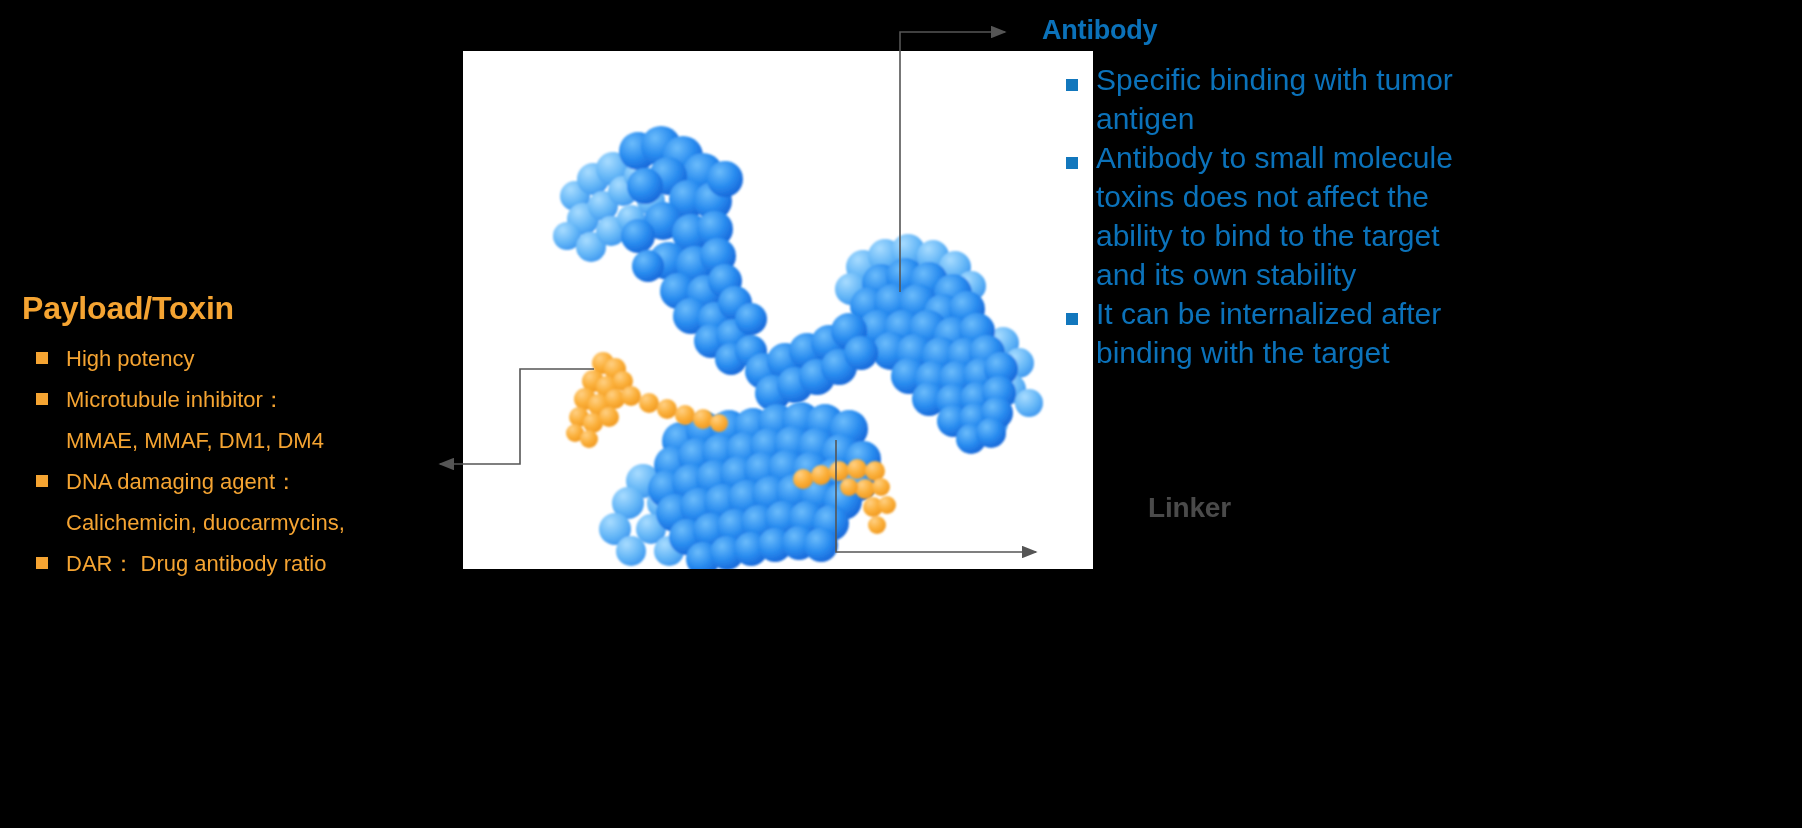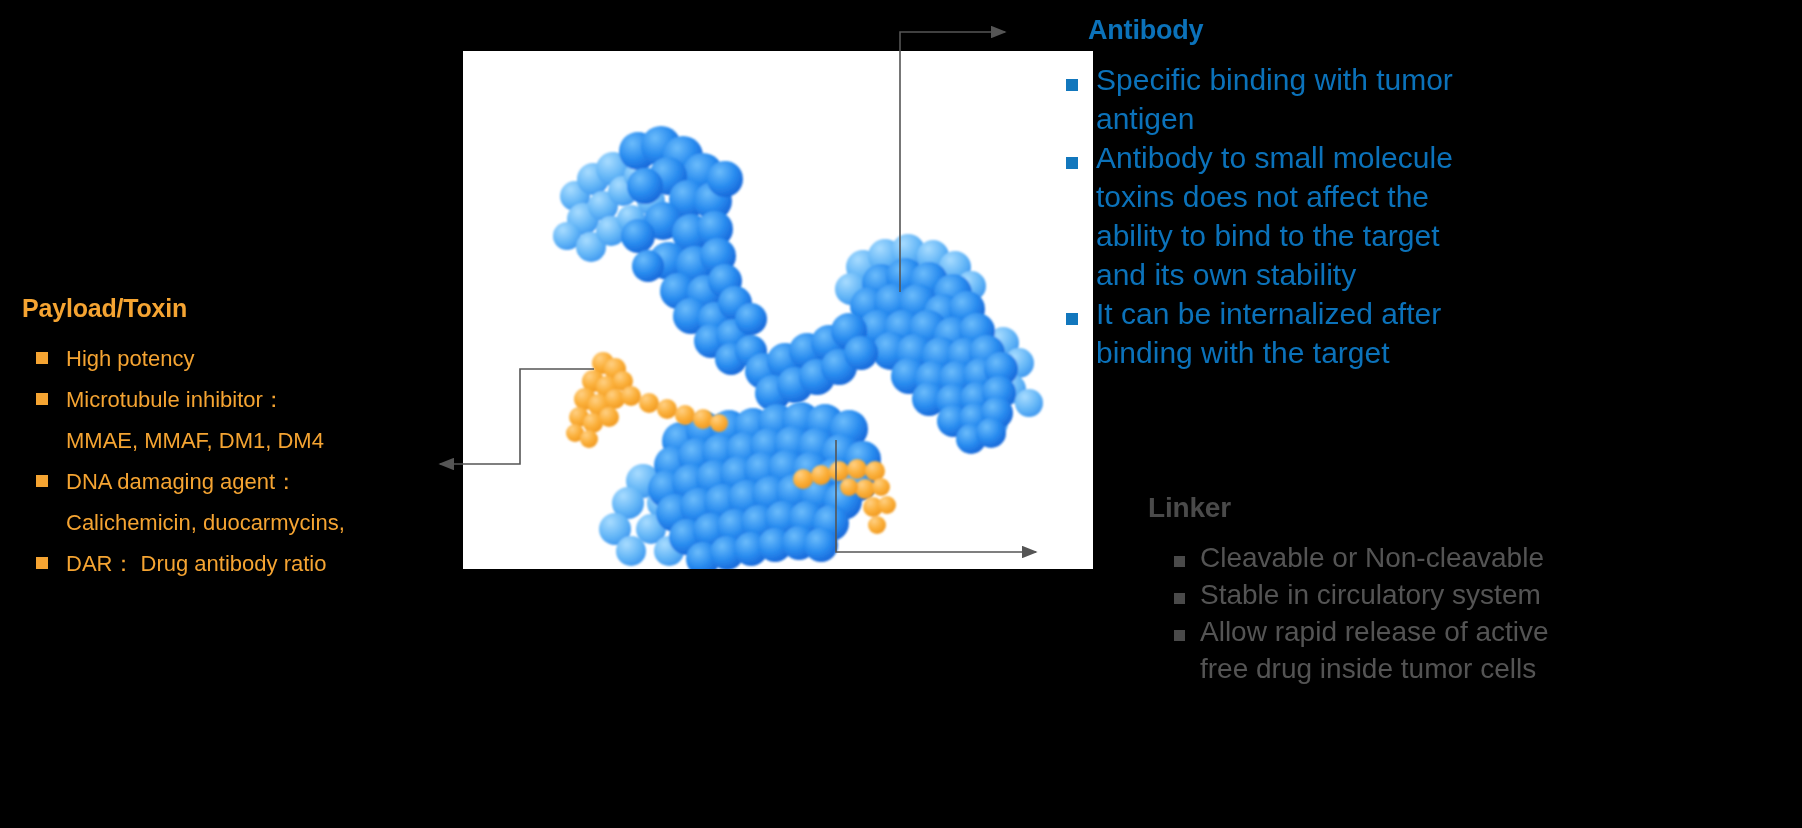--- a/index.html
+++ b/index.html
@@ -76,21 +76,21 @@
   }
 
   
   #payload-block {
     left: 12px;
     top: 292px;
     width: 470px;
     color: #f5a432;
   }
   #payload-block .head {
-    font-size: 25px;
+    font-size: 32px;
     line-height: 32px;
     margin-bottom: 4px;
     padding-left: 10px;
   }
   #payload-block ul.bullets {
     font-size: 22px;
     line-height: 41px;
   }
   #payload-block ul.bullets > li .sq { background: #f5a432; }
 
@@ -99,21 +99,20 @@
     left: 1042px;
     top: 14px;
     width: 470px;
     color: #0b72ba;
   }
   #antibody-block .head {
     font-size: 27px;
     line-height: 32px;
     margin-bottom: 10px;
     padding-left: 0px;
-    margin-left: 46px;
   }
   #antibody-block ul.bullets {
     font-size: 30px;
     line-height: 39px;
   }
   #antibody-block ul.bullets > li .sq { background: #1277bd; }
 
   
   #linker-block {
     left: 1148px;
@@ -455,30 +454,15 @@
       <li>
         <span class="sq"></span>
         <span>It can be internalized after</span><br>
         <span>binding with the target</span>
       </li>
     </ul>
   </div>
 
   <div class="block" id="linker-block">
     <div class="head">Linker</div>
-    <ul class="bullets">
-      <li>
-        <span class="sq"></span>
-        <span>Cleavable or Non-cleavable</span>
-      </li>
-      <li>
-        <span class="sq"></span>
-        <span>Stable in circulatory system</span>
-      </li>
-      <li>
-        <span class="sq"></span>
-        <span>Allow rapid release of active</span><br>
-        <span>free drug inside tumor cells</span>
-      </li>
-    </ul>
   </div>
 
 </div>
 
 </body></html>

